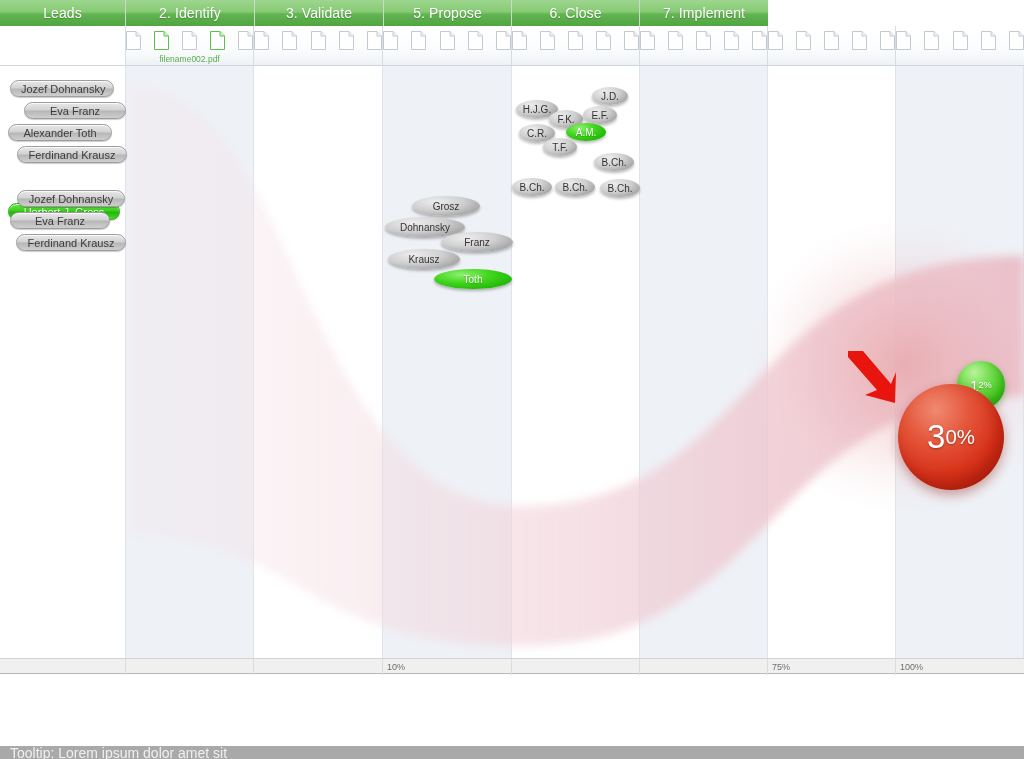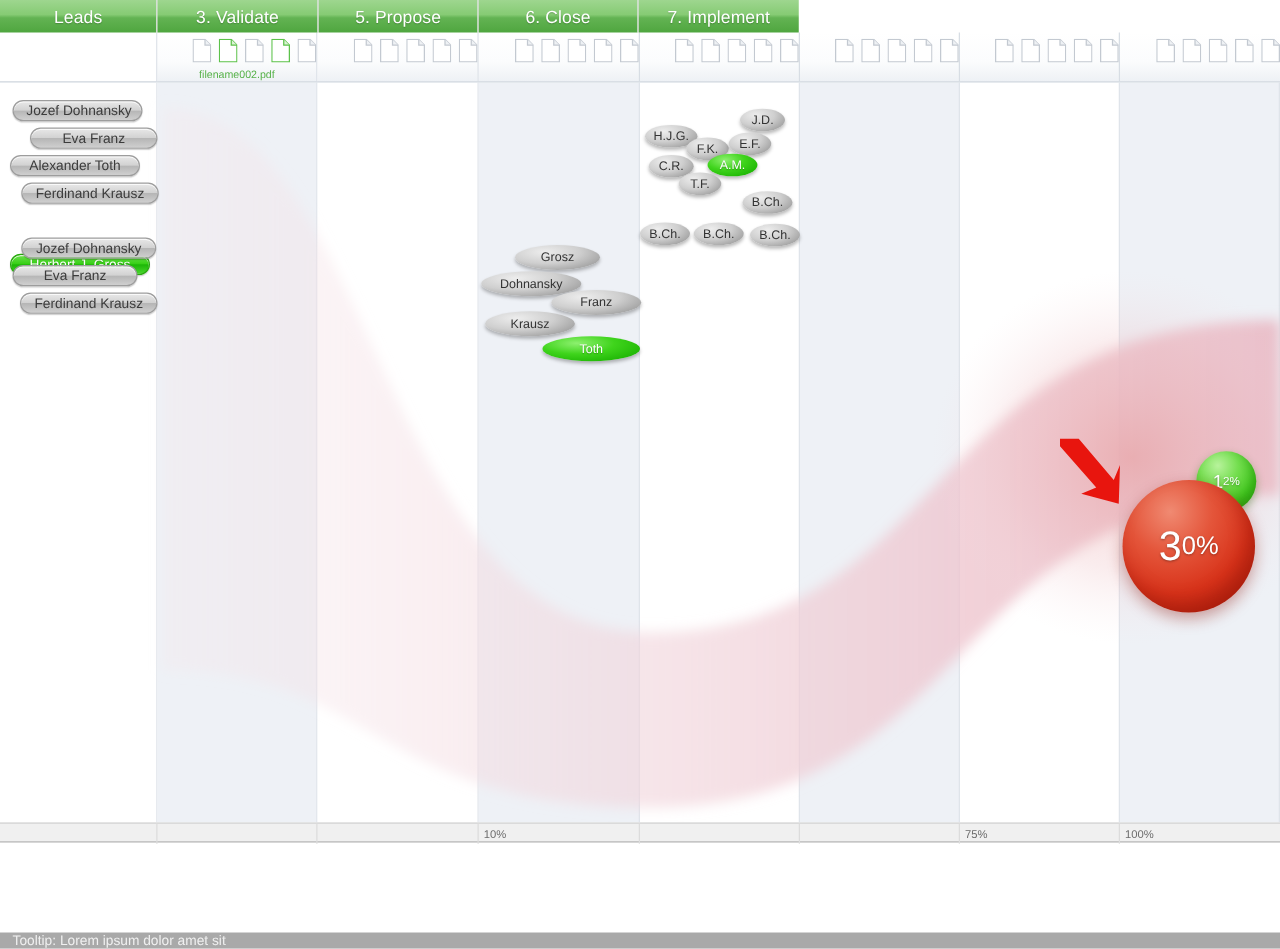--- a/index.html
+++ b/index.html
@@ -36,21 +36,21 @@
     width: 1024px; height: 40px;
     display: flex;
     z-index: 38;
   }
   .docs-cell {
     height: 40px;
     position: relative;
     background: linear-gradient(to bottom, #ffffff 0%, #fbfcfd 60%, #eef1f5 100%);
     border-right: 1px solid #d7dde4;
     border-bottom: 1px solid #ced5dd;
-    display: flex; align-items: flex-start; justify-content: flex-end;
+    display: flex; align-items: flex-start; justify-content: space-between;
     gap: 6px;
     padding-top: 5px;
   }
   .docs-cell.empty { background: #ffffff; border-right: 1px solid #d7dde4; }
   .docs-cell:last-child { border-right: none; }
   .doc-ico { width: 15px; height: 19px; position: relative; display: block; }
   .doc-ico svg { display: block; }
   .doc-label {
     position: absolute; bottom: 1px; left: 0; width: 100%;
     text-align: center;
@@ -182,33 +182,34 @@
     color: #9a9a9a;
     padding: 2px 0 0 10px;
   }
   .file-box div { white-space: nowrap; }
 
   .statusbar {
     position: absolute; top: 746px; left: 0;
     width: 1024px; height: 13px;
     background: #a9a9a9;
     color: #f0f0f0;
-    font-size: 11px;
+    font-size: 14px;
     display: flex; align-items: center;
     padding-left: 10px;
     z-index: 32;
   }
 </style>
 </head>
 <body>
 
 <div id="app">
 
   <div class="header-row" id="header-row">
       <div class="col-head" style="width: 126px;">Leads</div>
+      <div class="col-head" style="width: 129px;">2. Identify</div>
       <div class="col-head" style="width: 129px;">3. Validate</div>
       <div class="col-head" style="width: 128px;">5. Propose</div>
       <div class="col-head" style="width: 128px;">6. Close</div>
       <div class="col-head" style="width: 128px;">7. Implement</div>
     </div>
 
   <div class="docs-row" id="docs-row">
       <div class="docs-cell empty" style="width: 126px;"></div>
       <div class="docs-cell" style="width: 128px;">
         <span class="doc-ico">

